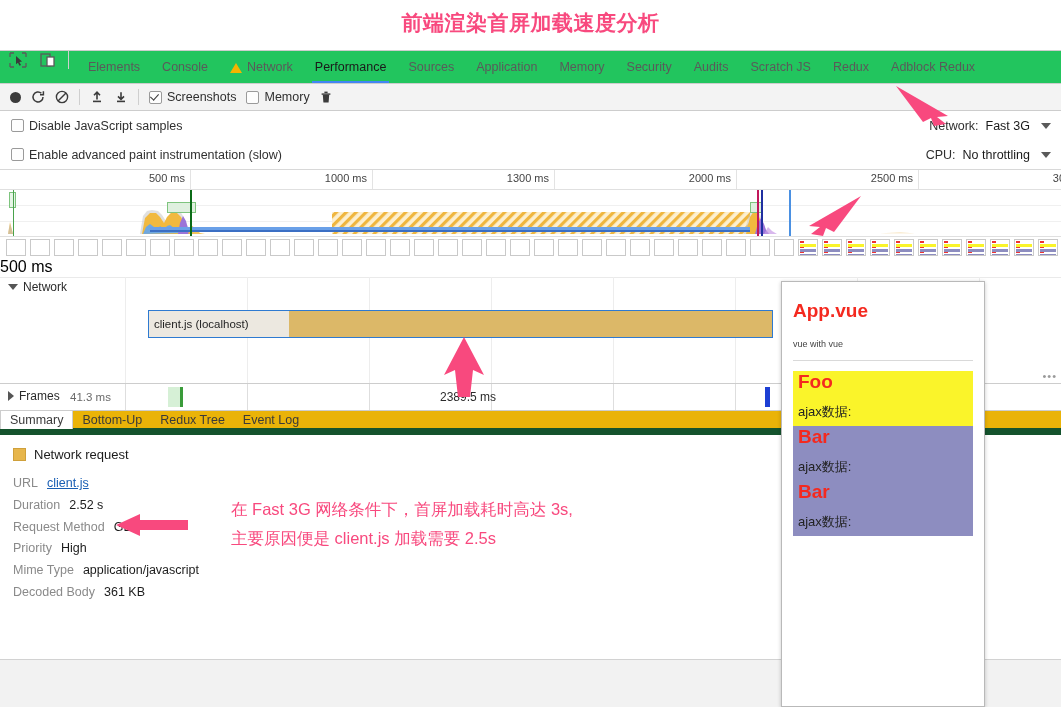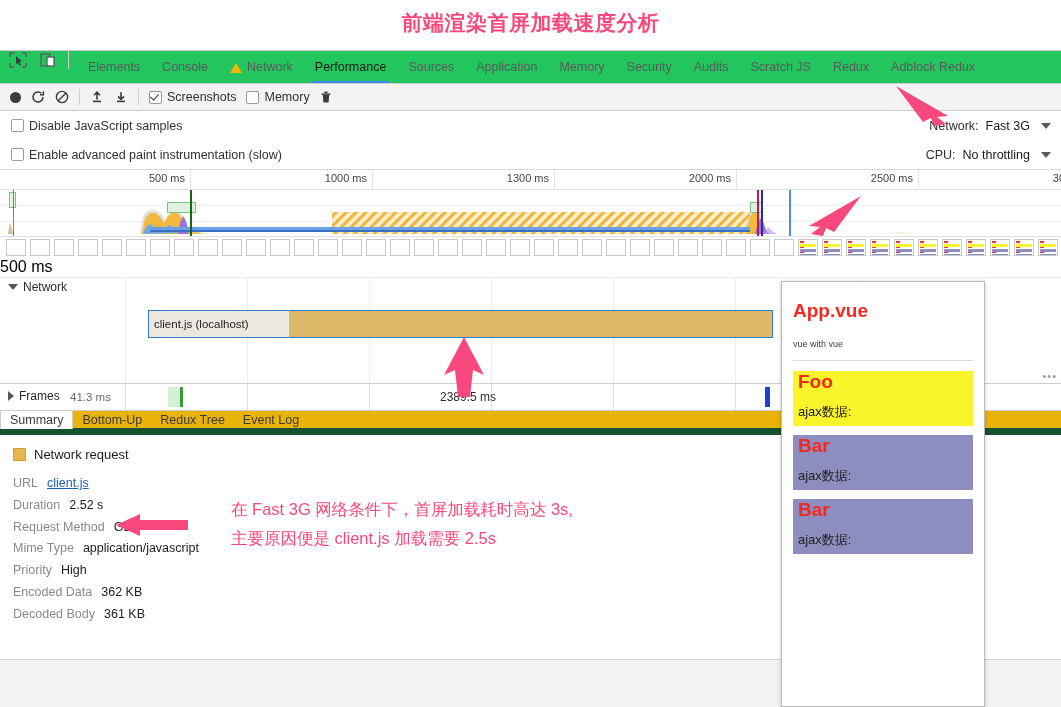--- a/index.html
+++ b/index.html
@@ -186,21 +186,21 @@
     box-sizing:border-box;overflow:hidden;z-index:40;
   }
   .shotpop .arrowcap{
     position:absolute;left:9px;top:-7px;width:13px;height:8px;background:#fff;
     clip-path:polygon(50% 0,100% 100%,0 100%);
   }
   .sp-pad{padding:13px 11px 0 11px;}
   .sp-h1{color:#f4291f;font-size:19px;font-weight:bold;margin:5px 0 0 0;}
   .sp-sub{color:#444;font-size:9px;margin:17px 0 11px 0;}
   .sp-hr{height:1px;background:#d9d9d9;margin:0 0 10px 0;}
-  .sp-card{position:relative;height:55px;margin-bottom:9px;}
+  .sp-card{position:relative;height:55px;}
   .sp-card .ct{position:absolute;left:5px;top:0;color:#f4291f;font-size:19px;font-weight:bold;}
   .sp-card .cs{position:absolute;left:5px;bottom:5px;color:#222;font-size:13px;}
 
   
   .arrow{position:absolute;z-index:60;}
   .ann-text{
     position:absolute;z-index:60;color:#f8497e;font-size:16.5px;line-height:28px;white-space:nowrap;
   }
 </style>
 </head>
@@ -600,30 +600,26 @@
       </div>
       <div class="kv">
         <span class="k">Duration</span>
         <span class="v">2.52 s</span>
       </div>
       <div class="kv">
         <span class="k">Request Method</span>
         <span class="v">GET</span>
       </div>
       <div class="kv">
+        <span class="k">Priority</span>
+        <span class="v">High</span>
+      </div>
+      <div class="kv">
         <span class="k">Mime Type</span>
         <span class="v">application/javascript</span>
-      </div>
-      <div class="kv">
-        <span class="k">Priority</span>
-        <span class="v">High</span>
-      </div>
-      <div class="kv">
-        <span class="k">Encoded Data</span>
-        <span class="v">362 KB</span>
       </div>
       <div class="kv">
         <span class="k">Decoded Body</span>
         <span class="v">361 KB</span>
       </div>
     </div>
 
     <div class="botstrip"></div>
   </div>
 

